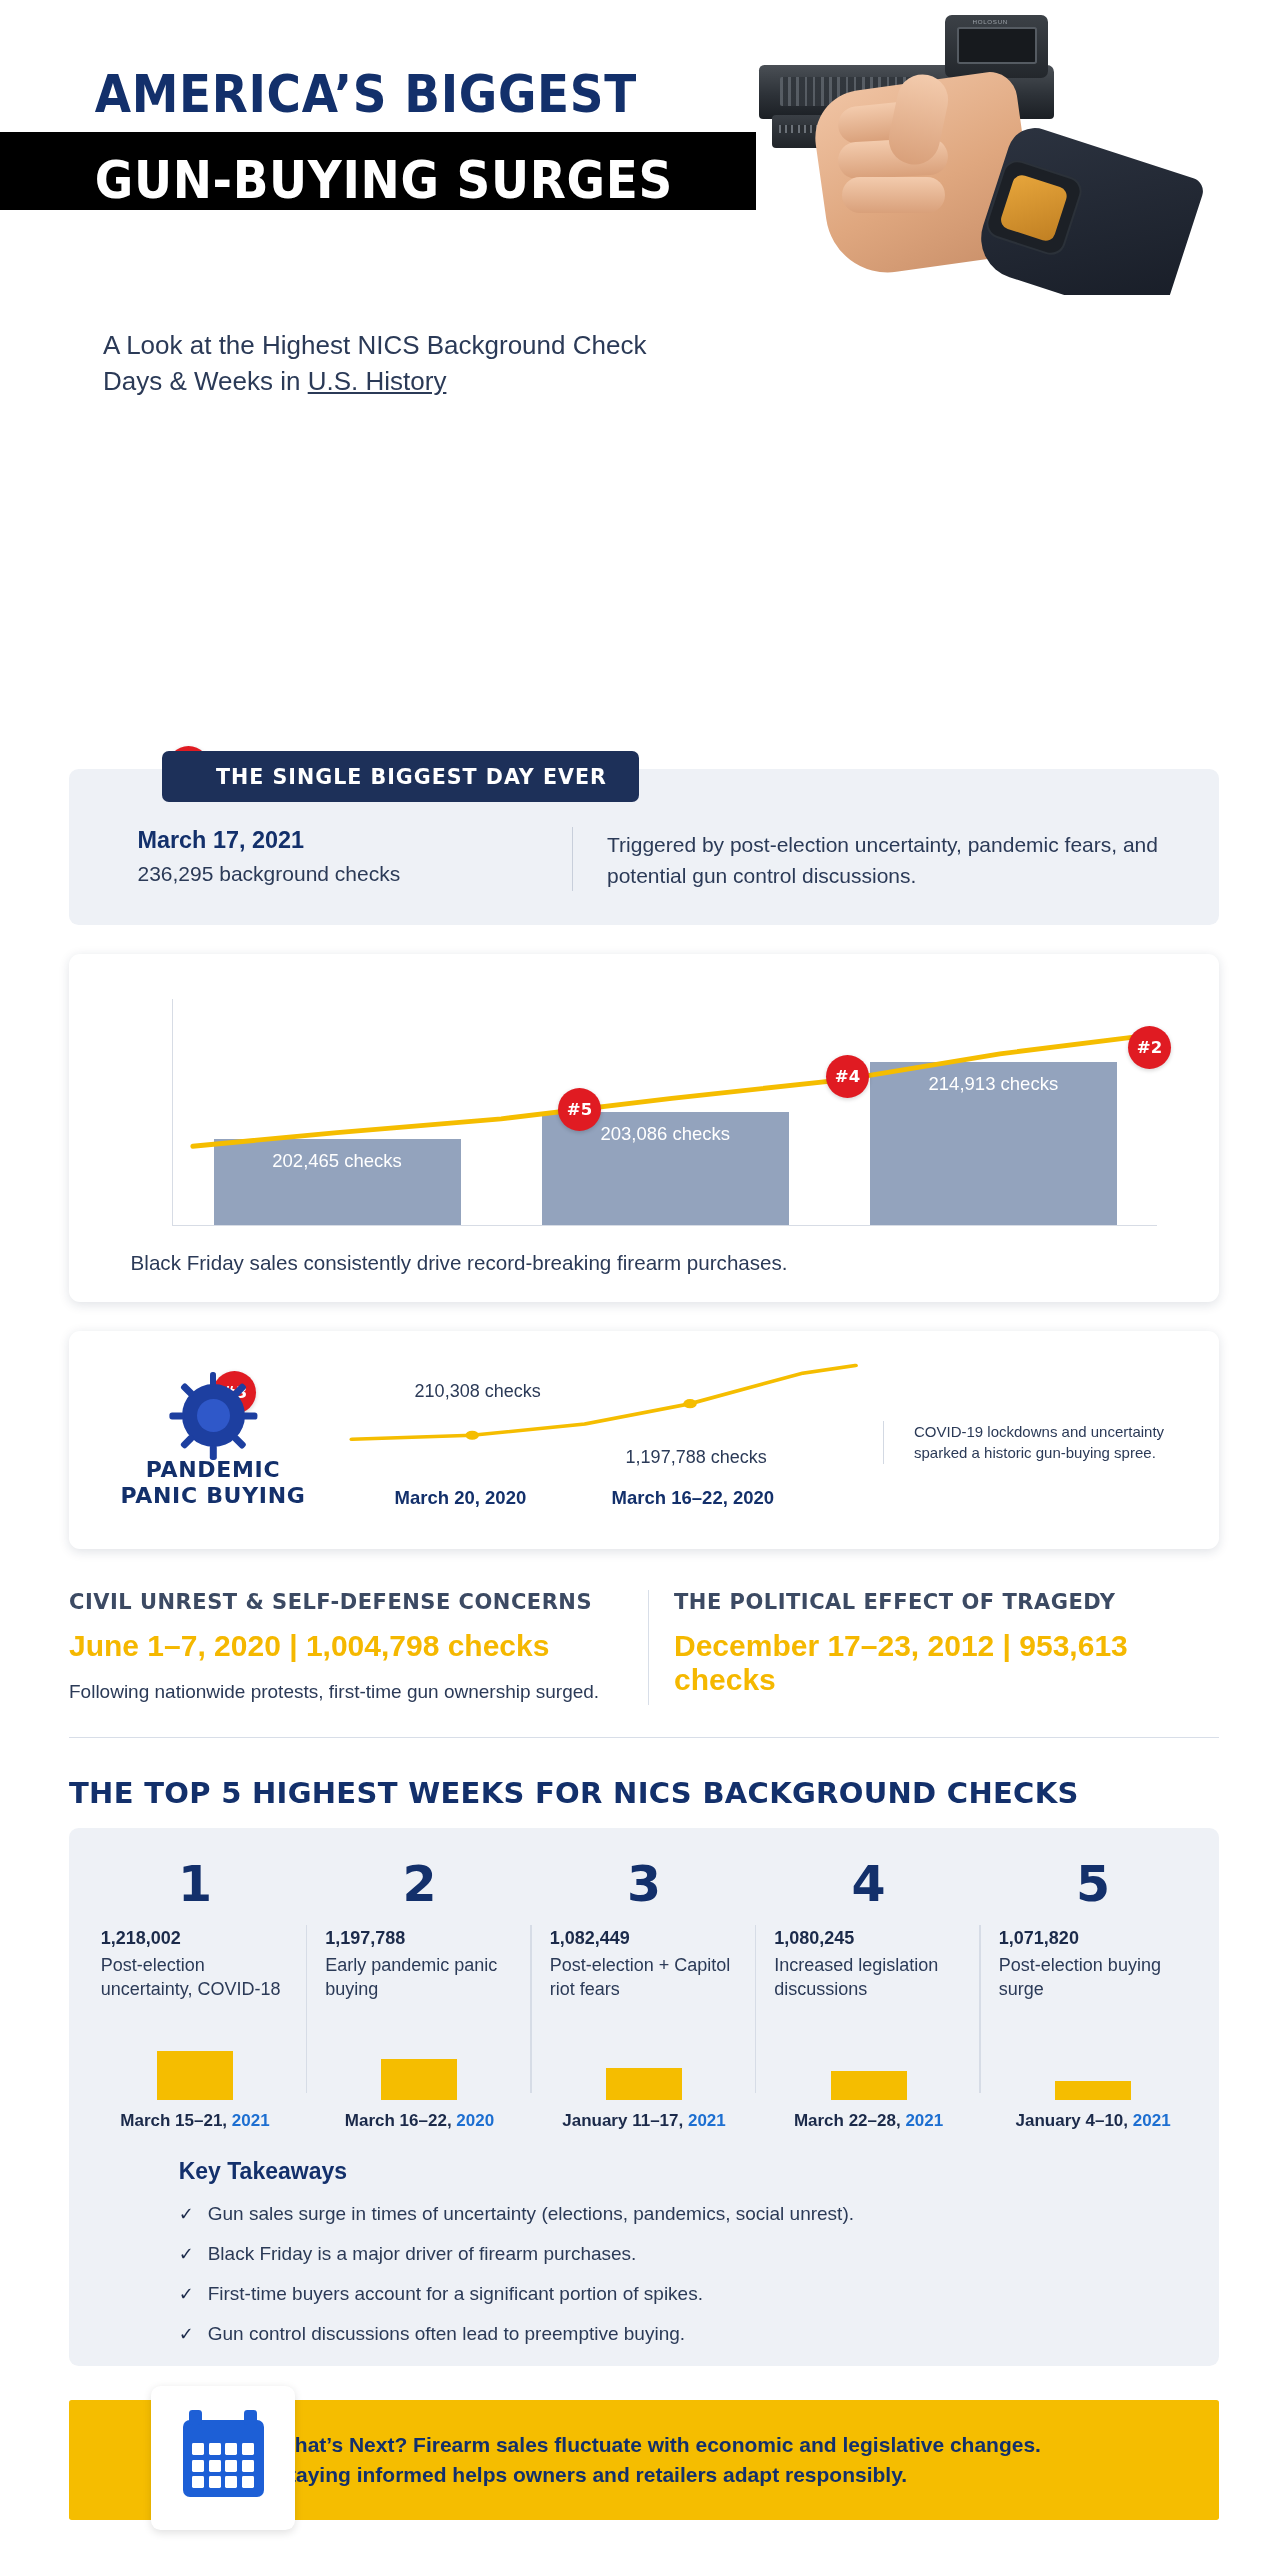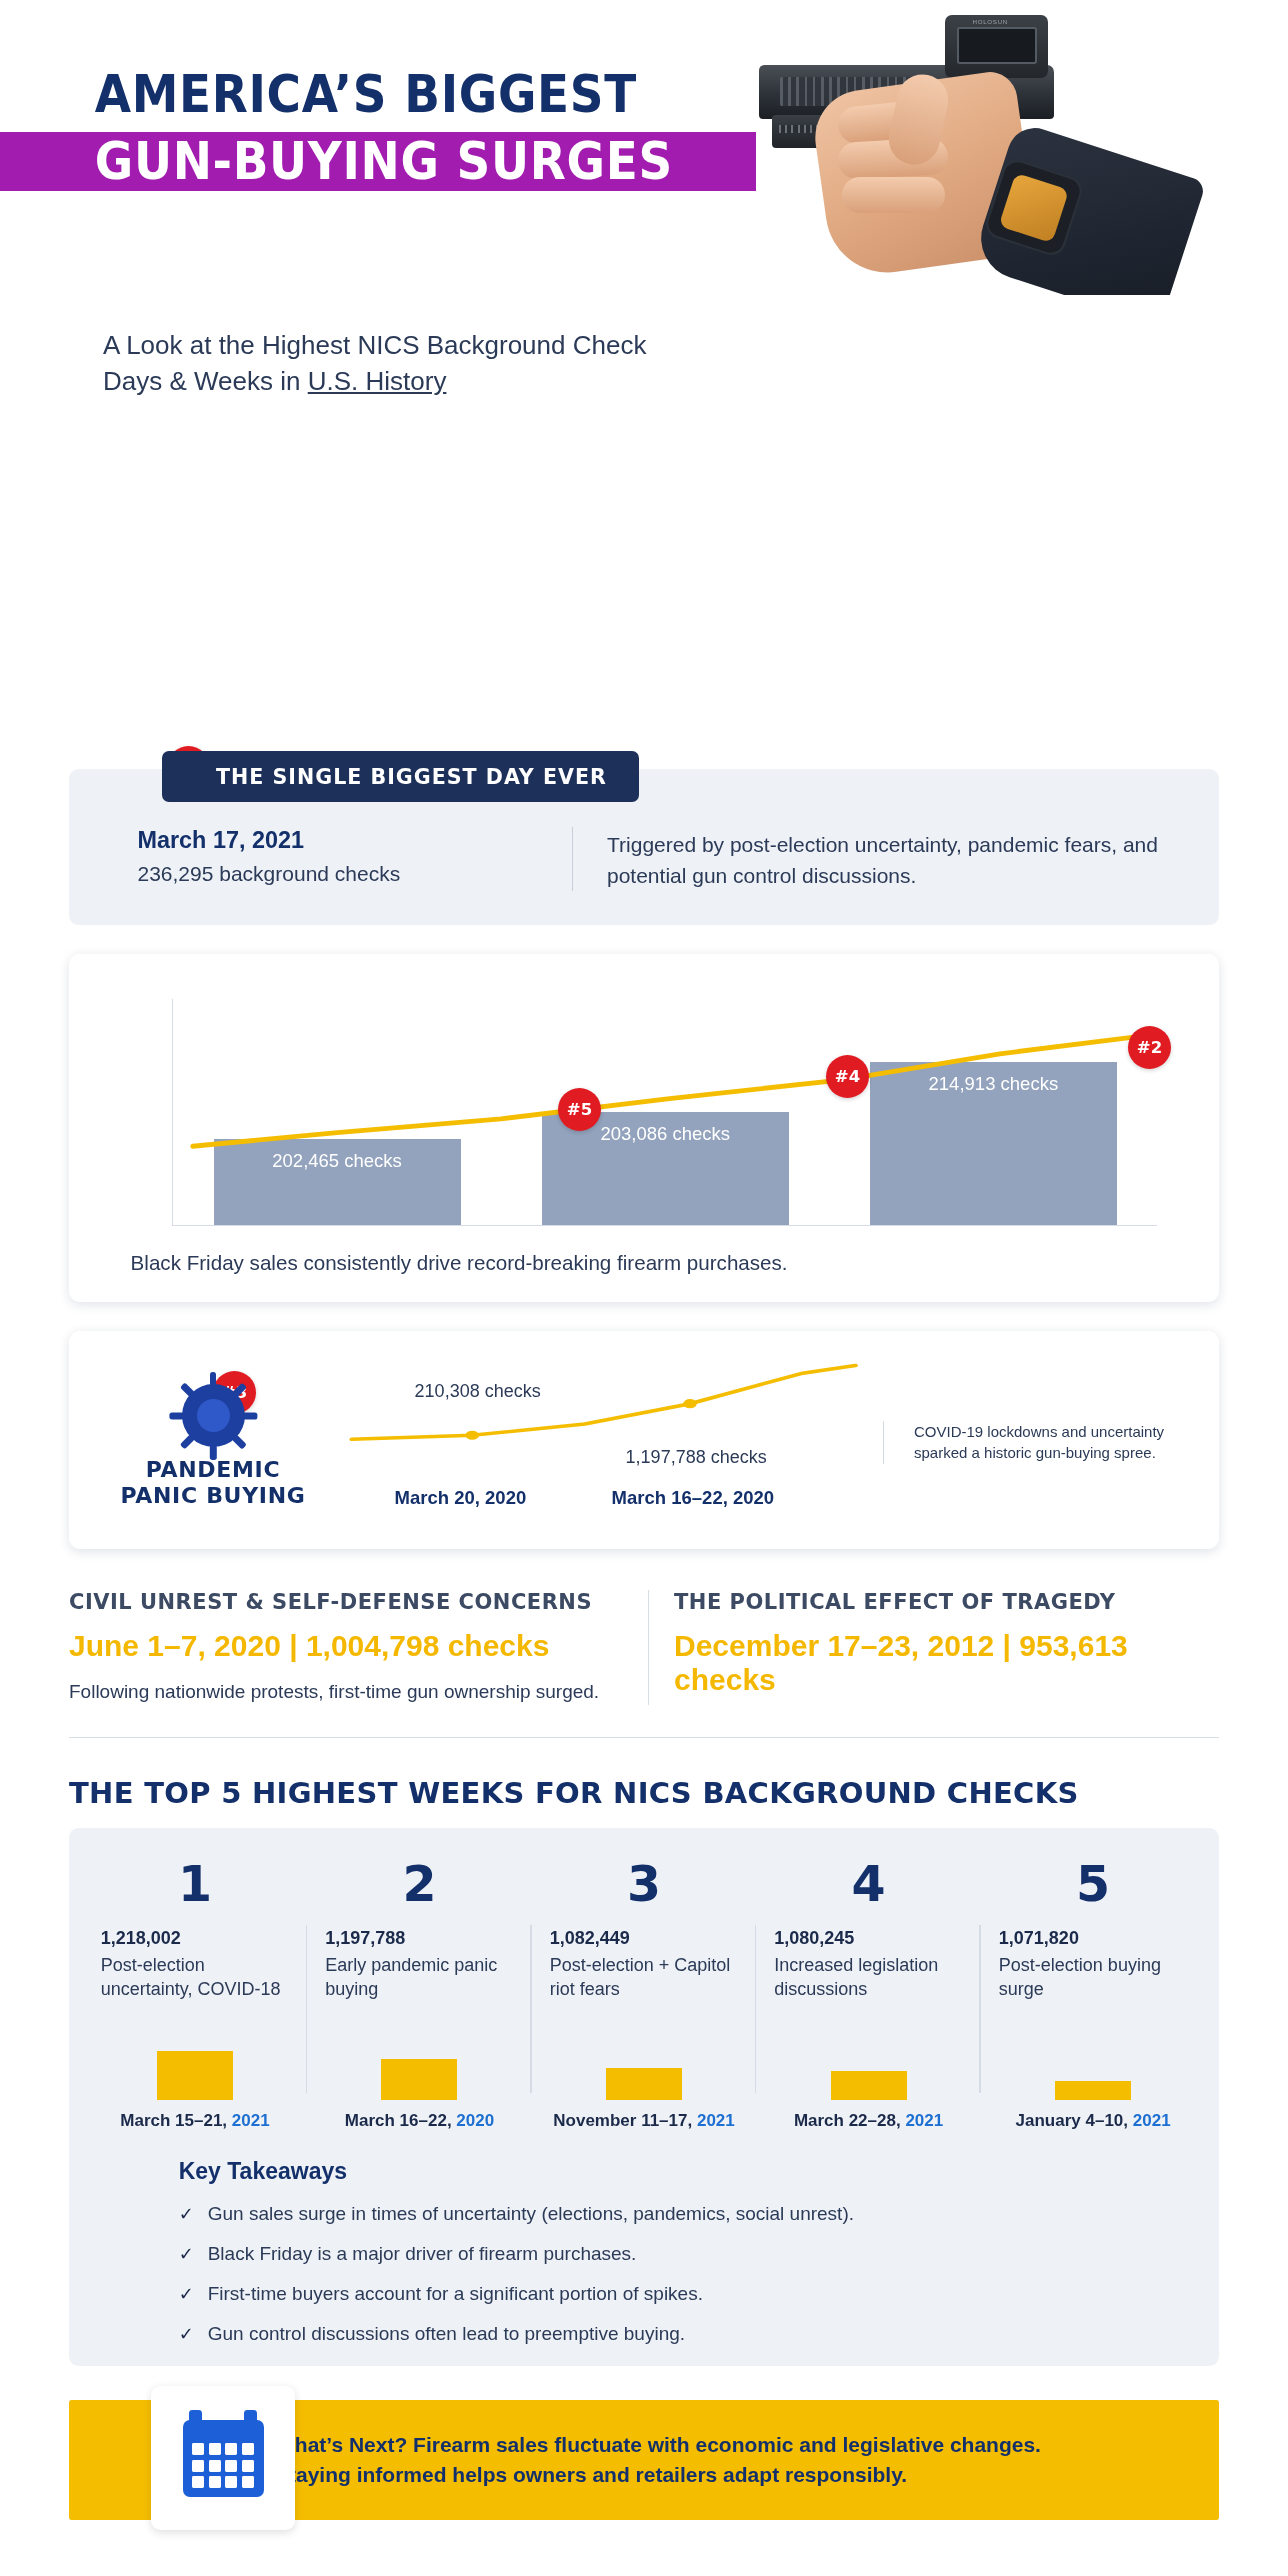--- a/index.html
+++ b/index.html
@@ -128,22 +128,22 @@
     font-weight: 900;
     letter-spacing: 0.7px;
     color: #13306b;
     padding-left: 103px;
     font-family: "DejaVu Sans", sans-serif;
     transform: scaleX(.92);
     transform-origin: left center;
   }
   .title-band {
     margin-top: 8.2px;
-    background: #a21caf;
-    height: 59px;
+    background: #000000;
+    height: 78px;
     display: flex;
     align-items: flex-end;
   }
   .title-2 {
     padding-left: 103px;
     font-size: 51px;
     font-weight: 900;
     color: #ffffff;
     letter-spacing: 0.7px;
     font-family: "DejaVu Sans", sans-serif;
@@ -538,21 +538,21 @@
         <div class="t5-num">1,071,820</div>
         <div class="t5-desc">Post-election buying surge</div>
         <div class="t5-barbox">
             <div class="t5-bar" style="height:19px"></div>
           </div>
       </div>
     </div>
     <div class="t5-dates">
       <div><span>March 15–21, </span><span class="yr">2021</span></div>
       <div><span>March 16–22, </span><span class="yr">2020</span></div>
-      <div><span>November 11–17, </span><span class="yr">2021</span></div>
+      <div><span>January 11–17, </span><span class="yr">2021</span></div>
       <div><span>March 22–28, </span><span class="yr">2021</span></div>
       <div><span>January 4–10, </span><span class="yr">2021</span></div>
     </div>
 
     <div class="takeaways">
       <div class="tk-h">Key Takeaways</div>
       <div class="tk-item">
         <span class="tk-check">✓</span>
         <span>Gun sales surge in times of uncertainty (elections, pandemics, social unrest).</span>
       </div>

